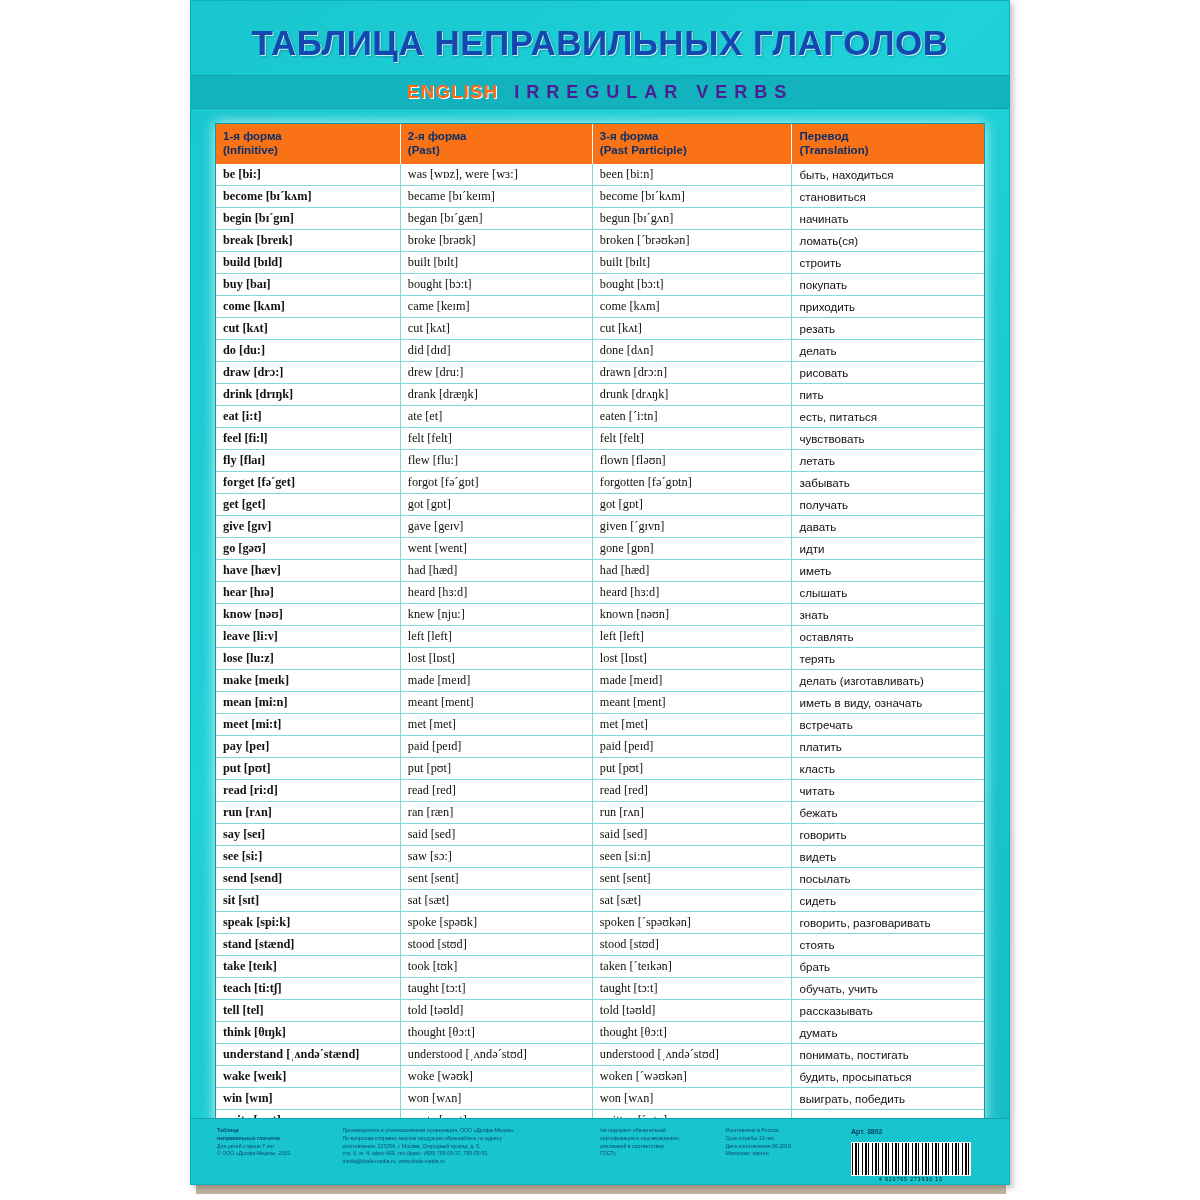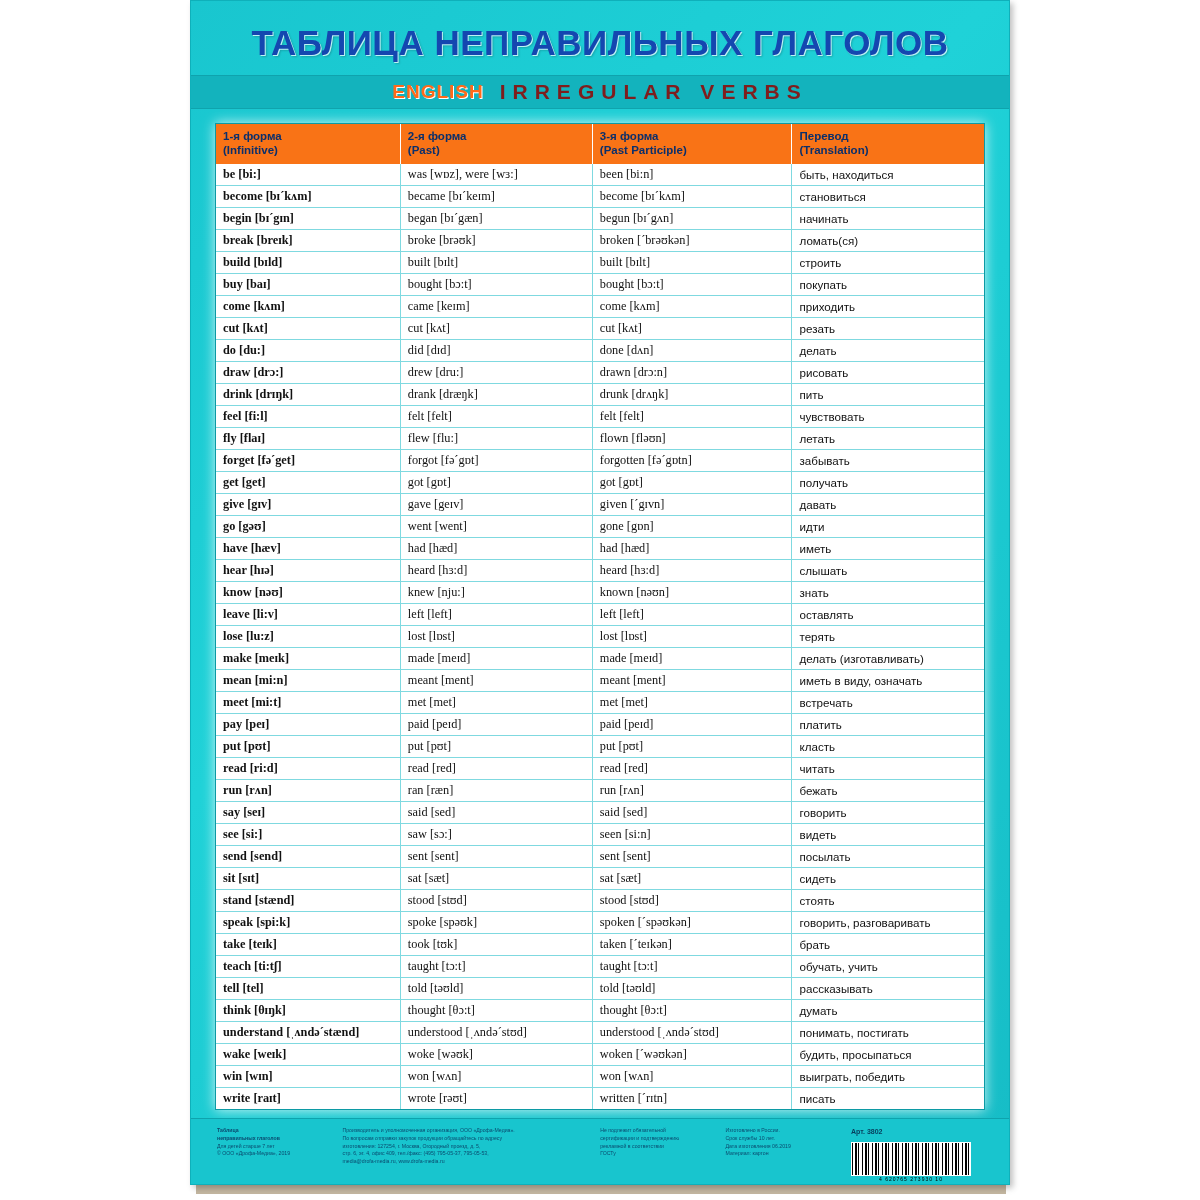--- a/index.html
+++ b/index.html
@@ -58,22 +58,22 @@
     font-family: "Liberation Sans", sans-serif;
     font-weight: bold;
     font-size: 19px;
     color: #ff6a1a;
     letter-spacing: 1px;
     text-shadow: 1px 1px 0 #ffffff;
   }
   .subbar .irregular {
     font-family: "Liberation Sans", sans-serif;
     font-weight: bold;
-    font-size: 21px;
-    color: #7f1d1d;
+    font-size: 18px;
+    color: #4c1d95;
     letter-spacing: 7px;
   }
   .table-wrap {
     margin: 14px 24px 0 24px;
     background: #ffffff;
     border: 1px solid #0c9aa4;
     box-shadow: 0 0 12px rgba(255,255,255,0.8);
   }
   table.verbs {
     width: 100%;
@@ -237,20 +237,26 @@
             <td class="c3">drawn [drɔ:n]</td>
             <td class="c4">рисовать</td>
           </tr>
           <tr>
             <td class="c1">drink [drɪŋk]</td>
             <td class="c2">drank [dræŋk]</td>
             <td class="c3">drunk [drʌŋk]</td>
             <td class="c4">пить</td>
           </tr>
           <tr>
+            <td class="c1">eat [i:t]</td>
+            <td class="c2">ate [et]</td>
+            <td class="c3">eaten [ˊi:tn]</td>
+            <td class="c4">есть, питаться</td>
+          </tr>
+          <tr>
             <td class="c1">feel [fi:l]</td>
             <td class="c2">felt [felt]</td>
             <td class="c3">felt [felt]</td>
             <td class="c4">чувствовать</td>
           </tr>
           <tr>
             <td class="c1">fly [flaɪ]</td>
             <td class="c2">flew [flu:]</td>
             <td class="c3">flown [fləʊn]</td>
             <td class="c4">летать</td>
@@ -369,30 +375,30 @@
             <td class="c3">sent [sent]</td>
             <td class="c4">посылать</td>
           </tr>
           <tr>
             <td class="c1">sit [sɪt]</td>
             <td class="c2">sat [sæt]</td>
             <td class="c3">sat [sæt]</td>
             <td class="c4">сидеть</td>
           </tr>
           <tr>
+            <td class="c1">speak [spi:k]</td>
+            <td class="c2">spoke [spəʊk]</td>
+            <td class="c3">spoken [ˊspəʊkən]</td>
+            <td class="c4">говорить, разговаривать</td>
+          </tr>
+          <tr>
             <td class="c1">stand [stænd]</td>
             <td class="c2">stood [stʊd]</td>
             <td class="c3">stood [stʊd]</td>
             <td class="c4">стоять</td>
-          </tr>
-          <tr>
-            <td class="c1">speak [spi:k]</td>
-            <td class="c2">spoke [spəʊk]</td>
-            <td class="c3">spoken [ˊspəʊkən]</td>
-            <td class="c4">говорить, разговаривать</td>
           </tr>
           <tr>
             <td class="c1">take [teɪk]</td>
             <td class="c2">took [tʊk]</td>
             <td class="c3">taken [ˊteɪkən]</td>
             <td class="c4">брать</td>
           </tr>
           <tr>
             <td class="c1">teach [ti:tʃ]</td>
             <td class="c2">taught [tɔ:t]</td>

